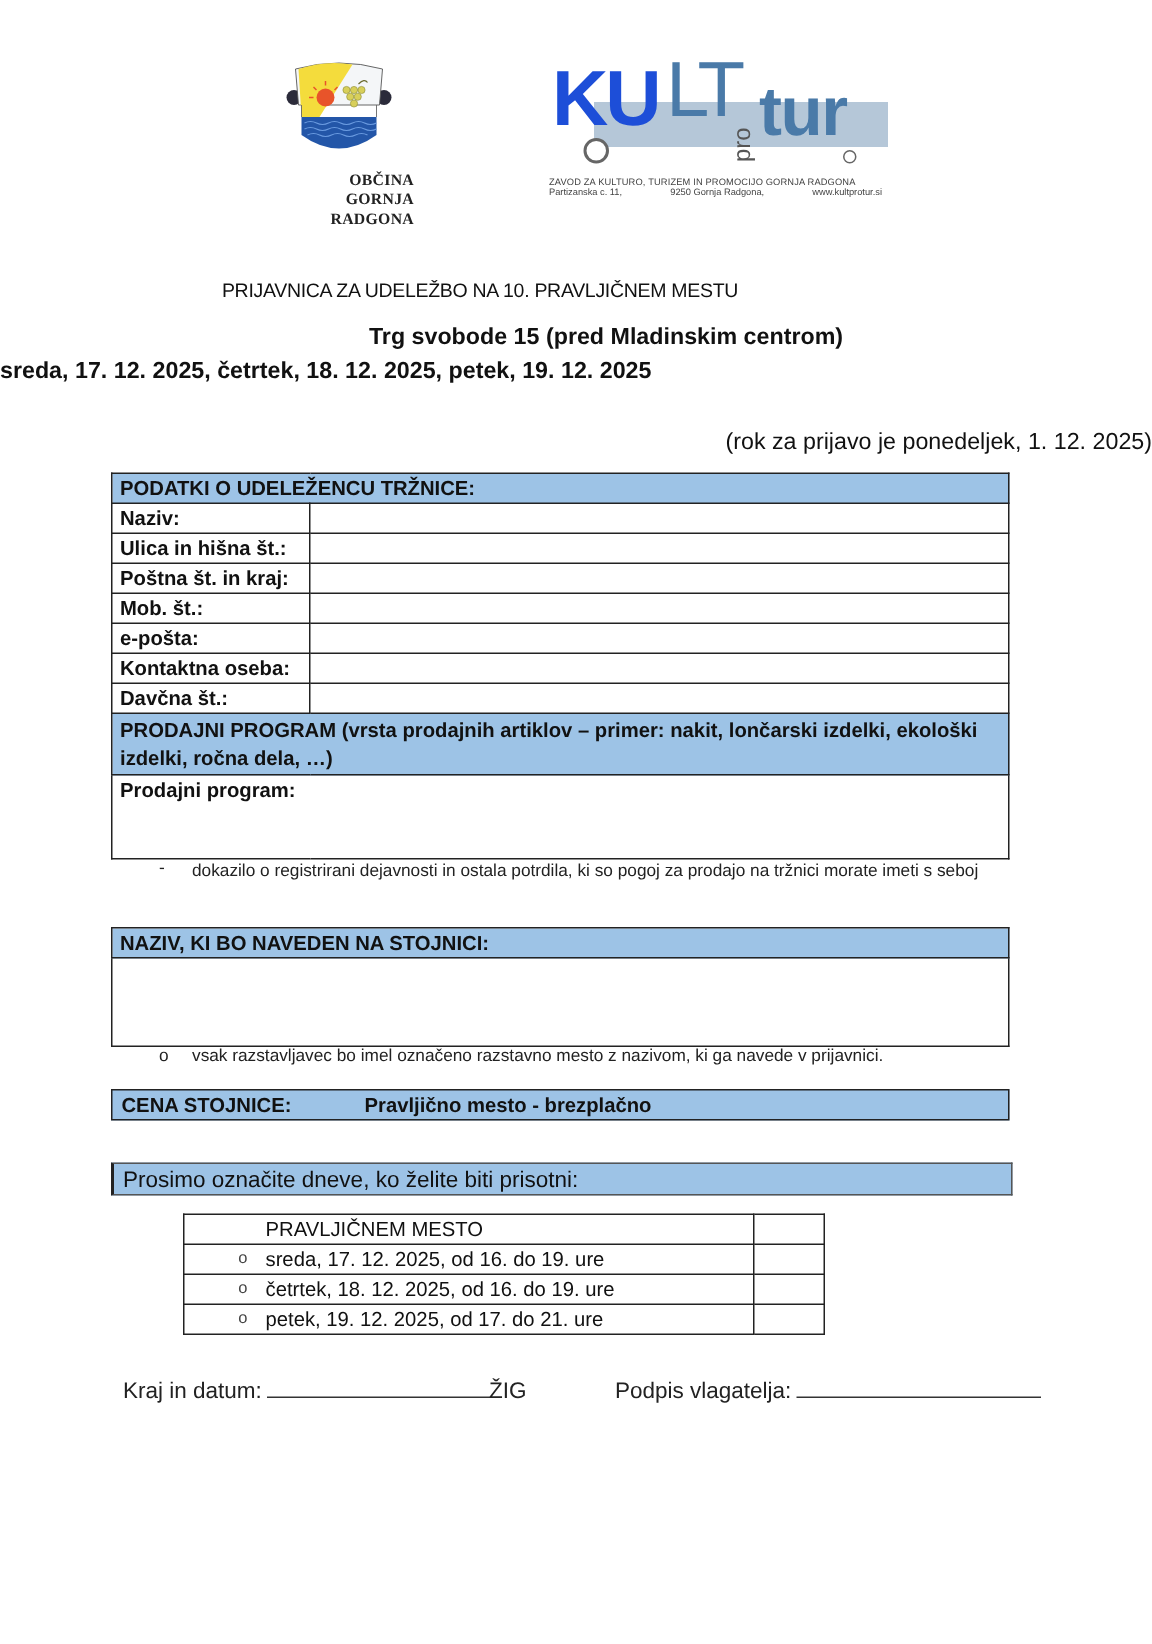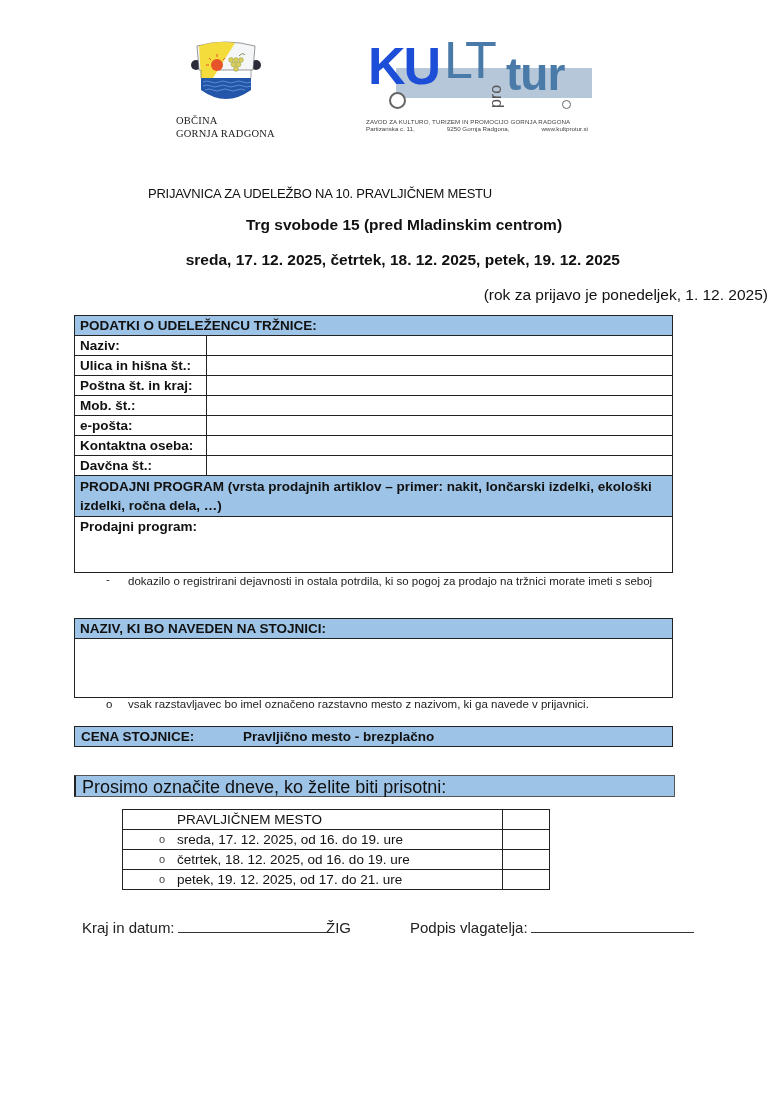--- a/index.html
+++ b/index.html
@@ -1,32 +1,32 @@
 <!DOCTYPE html>
 <html><head>
   <meta charset="utf-8">
   <style>
     html, body { margin: 0; padding: 0; background: #ffffff; }
     body { width: 768px; height: 1096px; position: relative; overflow: hidden;
            font-family: "Liberation Sans", "DejaVu Sans", sans-serif; color: #111; }
     .abs { position: absolute; }
 
     
-    .logo-obcina { left: 176px; top: 38px; width: 100px; text-align: left; }
+    .logo-obcina { left: 176px; top: 38px; width: 100px; text-align: right; font-weight: bold; }
     .logo-obcina svg { display: block; margin: 0 auto; }
     .logo-obcina .cap { font-family: "Liberation Serif", "DejaVu Serif", serif; font-size: 10.5px;
                         color: #222; line-height: 13px; letter-spacing: 0.2px; }
     .logo-kult { left: 366px; top: 40px; width: 230px; }
     .logo-kult .sub1 { font-size: 6.2px; color: #444; letter-spacing: 0.1px; margin-top: 0px; white-space: nowrap; }
     .logo-kult .sub2 { font-size: 6.2px; color: #444; white-space: nowrap; display: flex; justify-content: space-between; width: 222px; }
 
     
     .h-title { top: 186px; left: 0; width: 640px; text-align: center; font-weight: normal; font-size: 13px; letter-spacing: -0.2px; }
     .h-sub1 { top: 216px; left: 0; width: 768px; text-align: center; font-weight: bold; font-size: 15.5px; padding-left: 20px; }
-    .h-sub2 { top: 239px; left: 0; width: 620px; text-align: right; font-weight: bold; font-size: 15.5px; margin-top: 12px; }
+    .h-sub2 { top: 239px; left: 0; width: 620px; text-align: left; font-weight: bold; font-size: 15.5px; }
     .h-deadline { top: 286px; left: 0; width: 768px; text-align: right; font-size: 15.5px; }
 
     
     table { border-collapse: collapse; }
     .form-table { position: absolute; left: 74px; top: 315px; width: 599px; }
     .form-table td { border: 1px solid #222; font-size: 13.5px; padding: 0 5px; height: 19px; line-height: 19px; }
     .form-table td.lbl { width: 121px; font-weight: bold; }
     .section-head { background: #9dc3e6; font-weight: bold; }
     .prog-head td { line-height: 19px; padding-top: 1px; padding-bottom: 1px; }
     .prog-body td { height: 55px; vertical-align: top; font-weight: bold; }
@@ -45,21 +45,21 @@
     .note-2 .marker { position: absolute; left: 0; top: 0; }
     .note-2 .txt { position: absolute; left: 22px; top: 0; white-space: nowrap; }
 
     .price-bar { left: 74px; top: 726px; width: 597px; height: 19px; border: 1px solid #222; background: #9dc3e6;
                  font-weight: bold; font-size: 13.5px; line-height: 19px; }
     .price-bar .lbl { position: absolute; left: 6px; }
     .price-bar .val { position: absolute; left: 168px; }
 
     .days-bar { left: 74px; top: 775px; width: 599px; height: 22px; background: #9dc3e6;
                 border-left: 2px solid #222; border-top: 1px solid #555; border-bottom: 1px solid #555; border-right: 1px solid #555;
-                font-size: 18px; line-height: 22px; box-sizing: border-box; width: 601px; }
+                font-size: 15px; line-height: 22px; box-sizing: border-box; width: 601px; }
     .days-bar span { margin-left: 6px; }
 
     .days-table { position: absolute; left: 122px; top: 809px; width: 428px; }
     .days-table td { border: 1px solid #222; font-size: 13.5px; height: 19px; line-height: 19px; padding: 0; }
     .days-table td.main { width: 379px; }
     .days-table .row-in { display: flex; align-items: center; }
     .days-table .bullet { width: 54px; text-align: right; padding-right: 0; font-size: 11px; color: #444; box-sizing: border-box; padding-right: 12px; }
     .days-table .head-txt { padding-left: 54px; }
 
     .footer { top: 919px; font-size: 15px; color: #222; }

